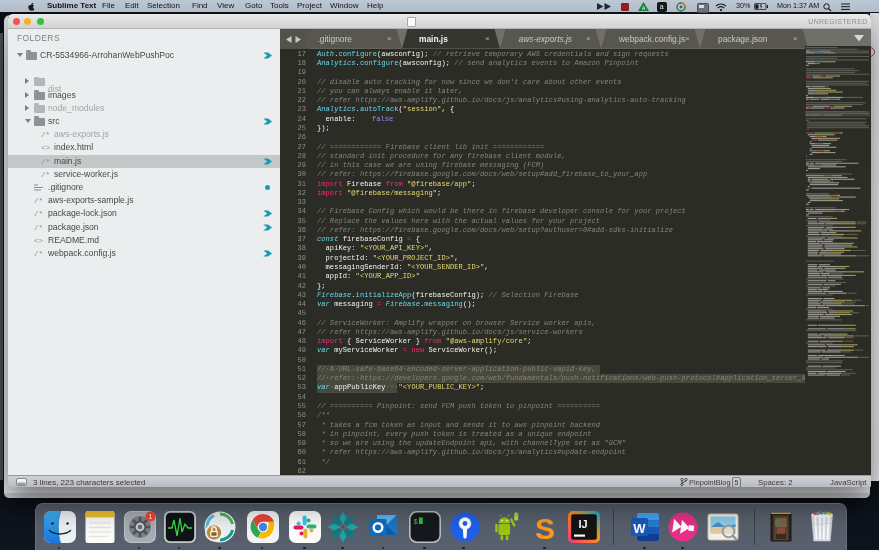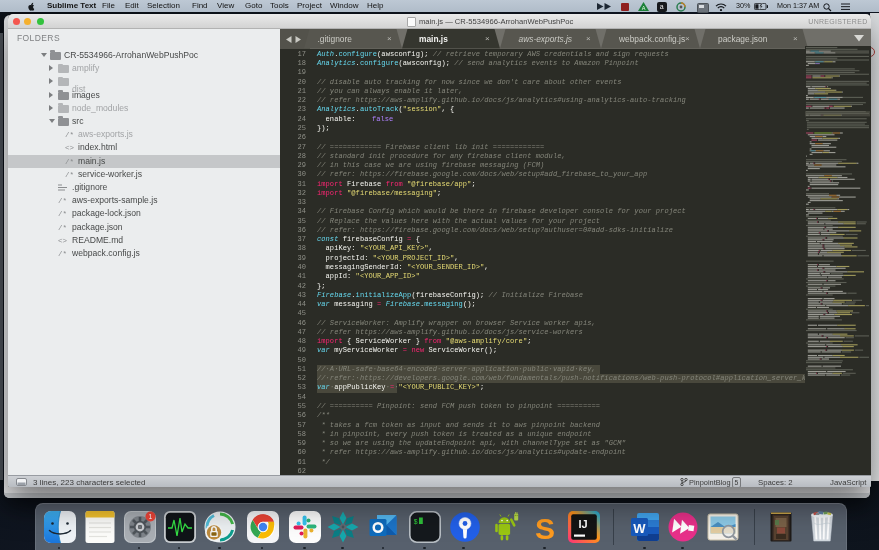--- a/index.html
+++ b/index.html
@@ -17,21 +17,21 @@
 
 #win{left:8px;top:13.5px;width:862.5px;height:473.5px;border-radius:5px 5px 1px 1px;box-shadow:0 14px 34px rgba(0,0,0,.55);overflow:hidden;background:#2b2c26;z-index:10;}
 #titlebar{left:0;top:0;width:100%;height:14.5px;background:linear-gradient(#eaeaea,#d3d3d3);border-bottom:1px solid #b2b2b2;}
 .tl{position:absolute;top:4px;width:7px;height:7px;border-radius:50%;}
 #titlebar .txt{position:absolute;left:411px;top:0;height:14.5px;line-height:15px;font-size:7.6px;color:#3f3f3f;white-space:nowrap;}
 #titlebar .doc{position:absolute;left:399px;top:3.5px;width:6.5px;height:8px;background:#fbfbfb;border:0.6px solid #a8a8a8;border-radius:1px;}
 #titlebar .unreg{position:absolute;right:3px;top:0;height:14.5px;line-height:15px;font-size:7px;letter-spacing:0.3px;color:#8d8d8d;}
 
 #sidebar{left:0;top:15.5px;width:272px;height:445.5px;background:#ebedee;overflow:hidden;}
 #sidebar .hdr{position:absolute;left:9px;top:3.5px;font-size:8.5px;color:#7f8183;letter-spacing:.4px;}
-.row{position:absolute;left:0;width:272px;height:13.2px;font-size:8.6px;color:#474949;line-height:13.2px;white-space:nowrap;margin-left:24px;}
+.row{position:absolute;left:0;width:272px;height:13.2px;font-size:8.6px;color:#474949;line-height:13.2px;white-space:nowrap;}
 .row.dim{color:#a2a4a6;}
 .row .tri{position:absolute;top:4px;width:0;height:0;}
 .tri.open{border-left:3.5px solid transparent;border-right:3.5px solid transparent;border-top:4.5px solid #7c7e80;}
 .tri.closed{border-top:3.5px solid transparent;border-bottom:3.5px solid transparent;border-left:4.5px solid #7c7e80;margin-top:-1px;}
 .fold{position:absolute;top:3px;width:11px;height:8px;background:#8f9194;border-radius:1px;}
 .fold:before{content:"";position:absolute;left:0;top:-1.5px;width:4.5px;height:2px;background:#8f9194;border-radius:1px 1px 0 0;}
 .dim .fold,.dim .fold:before{background:#b4b6b8;}
 .ficon{position:absolute;top:0;font-size:7.5px;color:#8b8d8f;font-family:"Liberation Mono",monospace;}
 .selrow{position:absolute;left:0;top:125.5px;width:272px;height:13.2px;background:#c5c7c9;}
 .badge{position:absolute;left:254px;top:3.2px;width:13px;height:7px;}
@@ -66,38 +66,32 @@
     <div class="foot"></div>
   </div>
 <div id="rightstrip" class="abs"></div>
 <div class="abs" style="left:0;top:33px;width:2.5px;height:447px;background:#4c5158;"></div>
 <div id="win" class="abs">
   <div id="titlebar" class="abs">
     <div class="tl" style="left:4.5px;background:#f4564e;"></div>
     <div class="tl" style="left:16.2px;background:#f5b02e;"></div>
     <div class="tl" style="left:28.6px;background:#33c23e;"></div>
     <div class="doc"></div>
-    <div class="txt">main.js — CR-5534966-ArrohanWebPushPoc</div>
     <div class="unreg">UNREGISTERED</div>
   </div>
   <div id="sidebar" class="abs">
     <div class="hdr">FOLDERS</div>
     <div class="selrow"></div>
     <div class="row" style="top:19.9px">
         <span class="tri open" style="left:9px"></span>
         <span class="fold" style="left:18px"></span>
         <span style="position:absolute;left:32px;top:0">CR-5534966-ArrohanWebPushPoc</span>
         <svg class="badge" width="13" height="8" viewBox="0 0 13 8">
           <path d="M0.5 0.5 L6 0.5 L10.5 4 L6 7.5 L0.5 7.5 L5 4 Z" fill="#1a9cb0"></path>
         </svg>
-      </div>
-<div class="row dim" style="top:33.1px">
-        <span class="tri closed" style="left:17px"></span>
-        <span class="fold" style="left:26px"></span>
-        <span style="position:absolute;left:40px;top:0">amplify</span>
       </div>
 <div class="row dim" style="top:46.3px">
         <span class="tri closed" style="left:17px"></span>
         <span class="fold" style="left:26px"></span>
         <span style="position:absolute;left:40px;top:8px">dist</span>
       </div>
 <div class="row" style="top:59.5px">
         <span class="tri closed" style="left:17px"></span>
         <span class="fold" style="left:26px"></span>
         <span style="position:absolute;left:40px;top:0">images</span>
@@ -275,21 +269,21 @@
 
 <span class="c">// Firebase Config which would be there in firebase developer console for your project</span>
 <span class="c">// Replace the values here with the actual values for your project</span>
 <span class="c">// refer: https://firebase.google.com/docs/web/setup?authuser=0#add-sdks-initialize</span>
 <span class="cyi">const</span> firebaseConfig <span class="p">=</span> {
   apiKey: <span class="y">"&lt;YOUR_API_KEY&gt;"</span>,
   projectId: <span class="y">"&lt;YOUR_PROJECT_ID&gt;"</span>,
   messagingSenderId: <span class="y">"&lt;YOUR_SENDER_ID&gt;"</span>,
   appId: <span class="y">"&lt;YOUR_APP_ID&gt;"</span>
 };
-<span class="cyi">Firebase</span>.<span class="cy">initializeApp</span>(firebaseConfig); <span class="c">// Initialize Firebase</span>
+<span class="cyi">Firebase</span>.<span class="cy">initializeApp</span>(firebaseConfig); <span class="c">// Selection Firebase</span>
 <span class="cyi">var</span> messaging <span class="p">=</span> <span class="cyi">Firebase</span>.<span class="cy">messaging</span>();
 
 <span class="c">// ServiceWorker: Amplify wrapper on browser Service worker apis,</span>
 <span class="c">// refer https://aws-amplify.github.io/docs/js/service-workers</span>
 <span class="p">import</span> { ServiceWorker } <span class="p">from</span> <span class="y">"@aws-amplify/core"</span>;
 <span class="cyi">var</span> myServiceWorker <span class="p">=</span> <span class="p">new</span> ServiceWorker();
 
 <span class="c">//·A·URL-safe·base64·encoded·server·application·public·vapid·key,</span>
 <span class="c">//·refer:·https://developers.google.com/web/fundamentals/push-notifications/web-push-protocol#application_server_k</span>
 <span class="cyi">var</span><span class="c">·</span>appPublicKey<span class="c">·</span><span class="p">=</span><span class="c">·</span><span class="y">"&lt;YOUR_PUBLIC_KEY&gt;"</span>;

